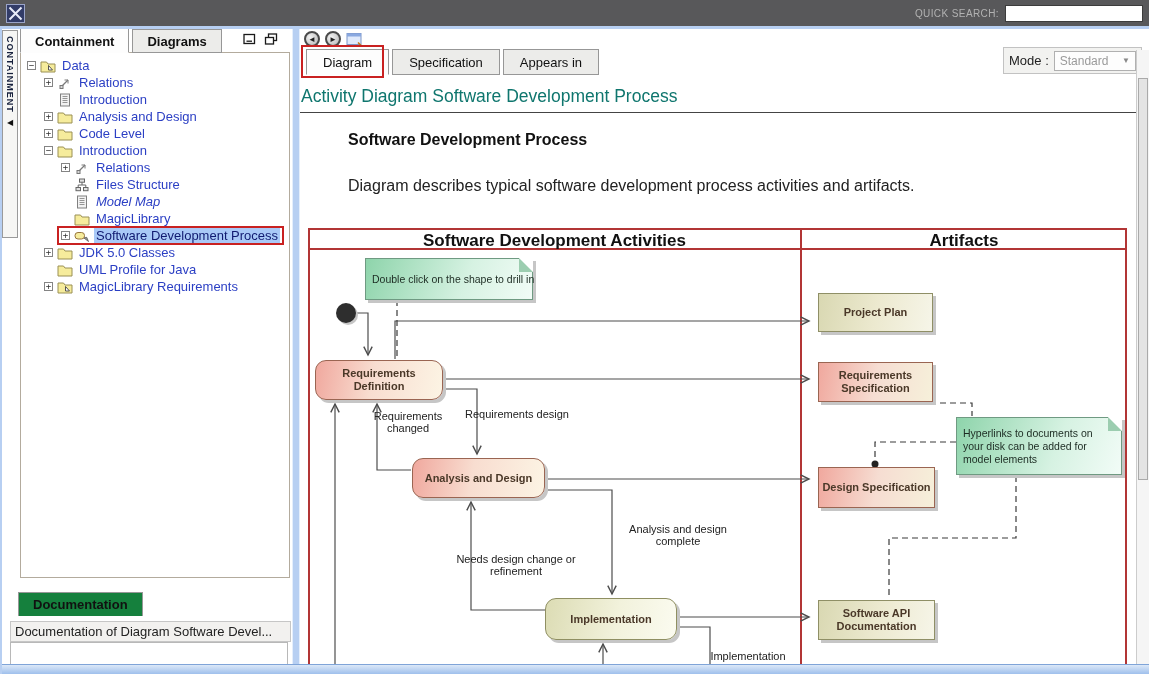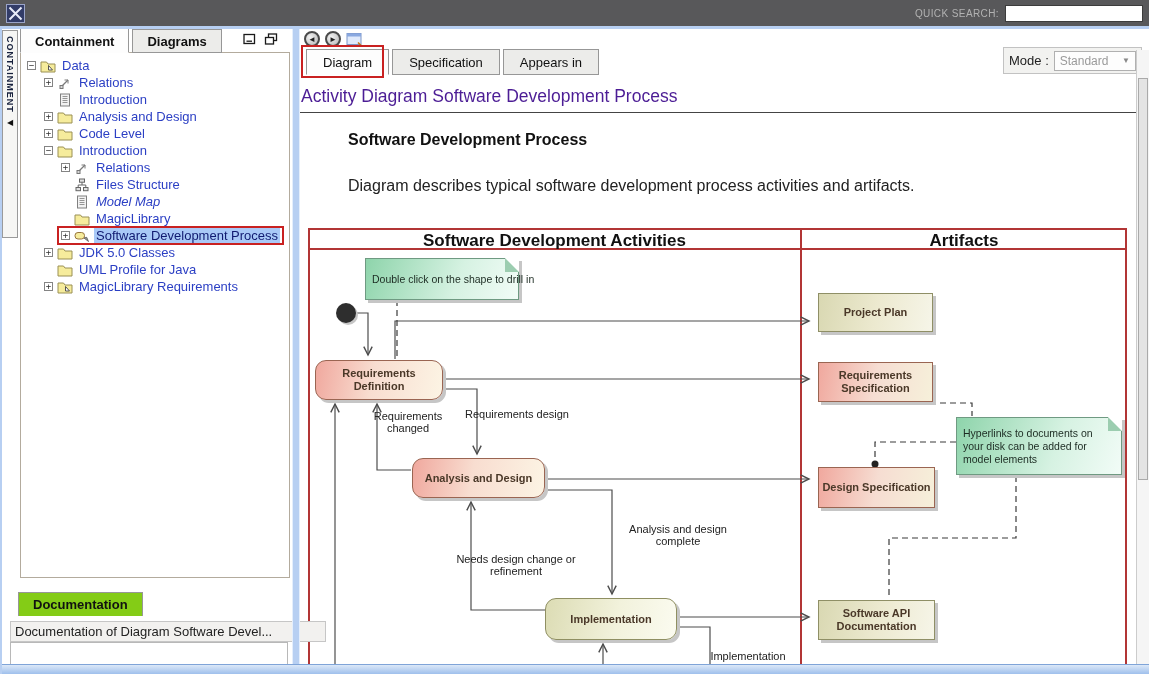--- a/index.html
+++ b/index.html
@@ -48,22 +48,22 @@
   .tree-row.annotated .annot-wrap { outline:2px solid #c92121; }
   .expander { width:9px; height:9px; border:1px solid #848484; background:#fff; font-size:9px;
               line-height:7px; text-align:center; color:#333; flex-shrink:0; font-family:"DejaVu Sans Mono",monospace; }
   .expander.spacer { visibility:hidden; }
   .tree-icon { width:16px; height:14px; flex-shrink:0; display:inline-flex; }
   .tree-icon svg { width:16px; height:14px; }
   .tree-label { padding:0 2px; }
   .tree-row.selected .tree-label { background:#a9c9f7; color:#101a70; }
 
   .doc-tab { position:absolute; left:18px; top:563px; padding:4px 14px; font-size:13px; font-weight:bold;
-             background:#84cc16; border:1px solid #979797; border-bottom:none; z-index:3; color:#111; }
-  .doc-header { position:absolute; left:10px; top:592px; width:316px; height:21px; background:#f2f1ef;
+             background:#15803d; border:1px solid #979797; border-bottom:none; z-index:3; color:#111; }
+  .doc-header { position:absolute; left:10px; top:592px; width:281px; height:21px; background:#f2f1ef;
                 border:1px solid #c6c6c6; font-size:13px; color:#222; padding:2px 4px; overflow:hidden;
                 white-space:nowrap; z-index:2; }
   .doc-body { position:absolute; left:10px; top:613px; width:278px; height:30px; background:#fff;
               border:1px solid #b8b8b8; z-index:2; }
 
   .divider { position:absolute; left:292px; top:0; bottom:0; width:8px; background:#b7cff2;
              border-left:1px solid #e4eefc; border-right:1px solid #e4eefc; z-index:10; }
 
   
   .right-panel { position:absolute; left:300px; top:0; right:0; bottom:0; background:#fff; overflow:hidden; }
@@ -79,21 +79,21 @@
   .tab-annotation { position:absolute; left:1px; top:16px; width:83px; height:33px;
                     border:2px solid #c92121; z-index:8; pointer-events:none; }
 
   .mode-box { position:absolute; left:703px; top:18px; width:139px; height:27px; background:#f2f2f0;
               border:1px solid #c2c2c2; display:flex; align-items:center; padding:7px 5px; }
   .mode-label { font-size:13px; color:#222; margin-right:5px; }
   .mode-select { flex:1; height:20px; background:#fdfdfd; border:1px solid #b0b0b0; display:flex;
                  align-items:center; padding:0 5px; font-size:12px; color:#9a9a9a; cursor:pointer; }
   .mode-arrow { margin-left:auto; font-size:8px; color:#888; }
 
-  .page-title { position:absolute; left:1px; top:57px; font-size:17.5px; color:#4c1d95; }
+  .page-title { position:absolute; left:1px; top:57px; font-size:17.5px; color:#0f766e; }
   .title-rule { position:absolute; left:0; top:83px; width:calc(100% - 12px); border-top:1px solid #444; }
   .doc-title { position:absolute; left:48px; top:102px; font-size:16px; font-weight:bold; color:#111; }
   .doc-desc { position:absolute; left:48px; top:148px; font-size:16px; color:#222; }
 
   
   .canvas { position:absolute; left:8px; top:199px; width:819px; height:446px; overflow:hidden; }
   .canvas svg.wires { position:absolute; left:0; top:0; z-index:1; }
   .lane-header { position:absolute; top:3px; font-size:17px; font-weight:bold; color:#111;
                  text-align:center; z-index:2; }
   .node { position:absolute; z-index:3; display:flex; align-items:center; justify-content:center;
@@ -411,21 +411,21 @@
             <path d="M622 175 L664 175 L664 188"></path>
             <path d="M648 214 L567 214 L567 232"></path>
             <path d="M708 248 L708 310 L581 310 L581 369"></path>
           </g>
           <circle cx="567" cy="236" r="3.5" fill="#222"></circle>
         </svg>
 
         <div class="lane-header" style="left:0; width:493px;">Software Development Activities</div>
         <div class="lane-header" style="left:493px; width:326px;">Artifacts</div>
 
-        <div class="note" style="left:57px; top:30px; width:154px; height:42px; white-space:nowrap;">Double click on the shape to drill in</div>
+        <div class="note" style="left:57px; top:30px; width:168px; height:42px; white-space:nowrap;">Double click on the shape to drill in</div>
         <div class="note" style="left:648px; top:189px; width:166px; height:58px;">Hyperlinks to documents on your disk can be added for model elements</div>
 
         <div class="initial-node"></div>
 
         <div class="node activity" style="left:7px; top:132px; width:128px; height:40px;">Requirements Definition</div>
         <div class="node activity" style="left:104px; top:230px; width:133px; height:40px;">Analysis and Design</div>
         <div class="node activity olive" style="left:237px; top:370px; width:132px; height:42px;">Implementation</div>
 
         <div class="node artifact olive" style="left:510px; top:65px; width:115px; height:39px;">Project Plan</div>
         <div class="node artifact" style="left:510px; top:134px; width:115px; height:40px;">Requirements Specification</div>

